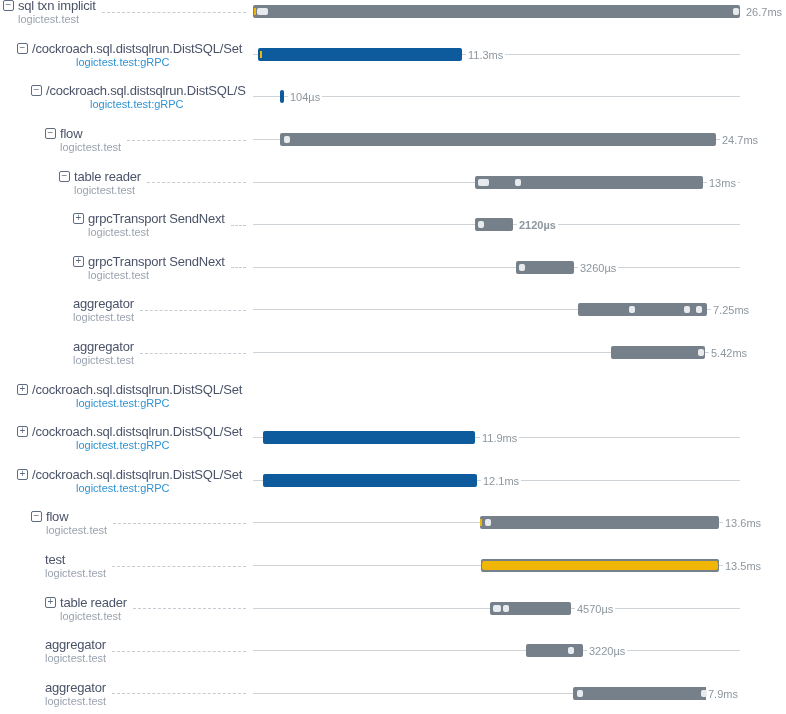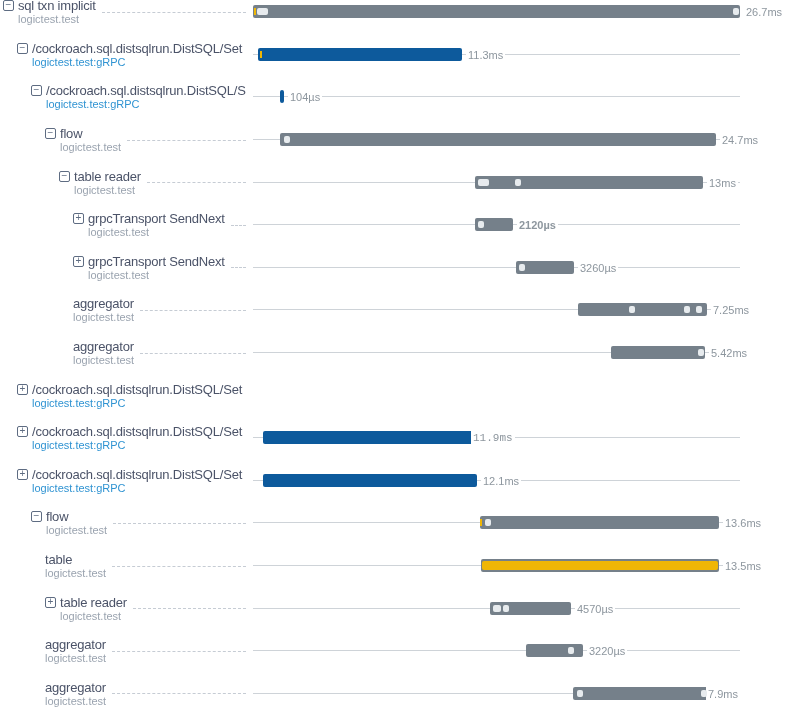--- a/index.html
+++ b/index.html
@@ -7,21 +7,21 @@
   #trace{position:relative;margin-top:-9px;height:724px;display:flex;flex-direction:column;}
   .row{flex:1;display:flex;align-items:stretch;position:relative;}
   .left{width:250px;flex:none;display:flex;align-items:center;position:relative;z-index:2;}
   .lwrap{display:flex;align-items:flex-start;flex:none;max-width:100%;}
   .indent{flex:none;}
   .toggle{flex:none;width:9px;height:9px;border:1px solid #5E6C82;border-radius:2px;margin-right:4px;margin-top:2px;
           color:#5E6C82;font-size:10px;line-height:8px;text-align:center;cursor:pointer;box-sizing:content-box;}
   .stack{display:flex;flex-direction:column;min-width:0;}
   .title{font-size:13px;line-height:15px;color:#4B5368;white-space:nowrap;letter-spacing:-0.2px;}
   .sub{font-size:11px;line-height:13px;color:#9AA3AF;white-space:nowrap;}
-  .sub.grpc{color:#2F93D2;cursor:pointer;}
+  .sub.grpc{color:#2F93D2;cursor:pointer;margin-left:44px;}
   .leader{flex:1 1 auto;min-width:0;height:0;border-top:1px dashed #C6CCD4;align-self:center;margin:0 4px 0 6px;}
   .timeline{position:relative;flex:1;}
   .track{position:absolute;left:3px;width:487px;top:50%;margin-top:-1px;height:1px;background:#CED3D8;}
   .bar{position:absolute;top:50%;margin-top:-7px;height:13px;border-radius:2px;}
   .bar.gray{background:#75808A;}
   .bar.blue{background:#0D5A9C;}
   .bar.stripe{background:#0D5A9C;}
   .bar.stripe::after{content:"";position:absolute;left:2px;right:2px;top:5px;height:3px;background:#EFB605;}
   .bar.yfill{background:#75808A;}
   .bar.yfill::after{content:"";position:absolute;left:1px;right:1px;top:2px;bottom:2px;background:#EFB605;border-radius:2px;}
@@ -240,21 +240,21 @@
           <div class="stack">
             <div class="title">/cockroach.sql.distsqlrun.DistSQL/Set</div>
             <div class="sub grpc">logictest.test:gRPC</div>
           </div>
         </div>
         <div class="leader"></div>
       </div>
       <div class="timeline">
         <div class="track" style="left: 3px; width: 487px;"></div>
         <div class="bar blue" style="left: 13px; width: 212px;"></div>
-        <div class="dur" style="left: 221px; font-family: Liberation Mono, monospace;">11.9ms</div>
+        <div class="dur" style="left: 230px;">11.9ms</div>
       </div>
     </div>
     <div class="row">
       <div class="left">
         <div class="lwrap">
           <div class="indent" style="width: 17px;"></div>
           <div class="toggle">+</div>
           <div class="stack">
             <div class="title">/cockroach.sql.distsqlrun.DistSQL/Set</div>
             <div class="sub grpc">logictest.test:gRPC</div>
@@ -287,21 +287,21 @@
           <div class="mark dot" style="left: 5px;"></div>
         </div>
         <div class="dur" style="left: 473px;">13.6ms</div>
       </div>
     </div>
     <div class="row">
       <div class="left">
         <div class="lwrap">
           <div class="indent" style="width: 45px;"></div>
           <div class="stack">
-            <div class="title">table</div>
+            <div class="title">test</div>
             <div class="sub">logictest.test</div>
           </div>
         </div>
         <div class="leader"></div>
       </div>
       <div class="timeline">
         <div class="track" style="left: 3px; width: 487px;"></div>
         <div class="bar yfill" style="left: 231px; width: 238px;"></div>
         <div class="dur" style="left: 473px; text-align: center;">13.5ms</div>
       </div>

